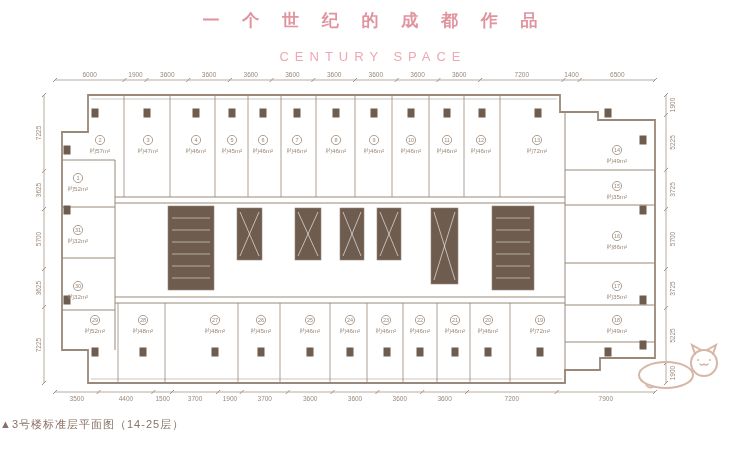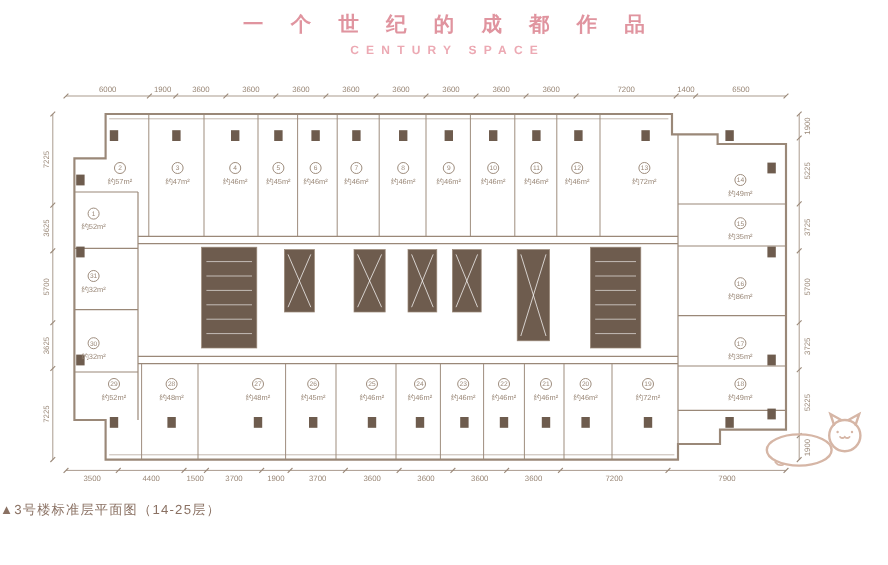--- a/index.html
+++ b/index.html
@@ -1,21 +1,21 @@
 <!DOCTYPE html>
 <html><head>
 <meta charset="utf-8">
 <style>
   *{margin:0;padding:0;box-sizing:border-box}
   html,body{width:740px;height:471px;background:#ffffff;overflow:hidden;
     font-family:"Liberation Sans",sans-serif}
   .page{position:relative;width:740px;height:413px;background:#ffffff}
   .hdr{position:absolute;top:9px;left:0;width:100%;text-align:center}
   .hdr .title{font-size:17px;font-weight:600;color:#E0949F;letter-spacing:9px;text-indent:9px}
-  .hdr .sub{margin-top:5px;font-size:10px;font-weight:700;color:#ECA9B3;letter-spacing:6px;text-indent:6px}
+  .hdr .sub{margin-top:17px;font-size:13px;font-weight:400;color:#ECA9B3;letter-spacing:6px;text-indent:6px}
   #plan-svg{position:absolute;left:0;top:0}
   #plan-svg text{font-family:"Liberation Sans",sans-serif}
   .caption{position:absolute;top:417px;left:0;width:100%;text-align:left;
     font-size:11px;color:#8A7163;letter-spacing:1px}
   .watermark{position:absolute;right:3px;bottom:2px;font-size:14px;color:#E5352B}
   .cat{position:absolute;right:12px;bottom:18px}
 </style>
 </head>
 <body>
 

